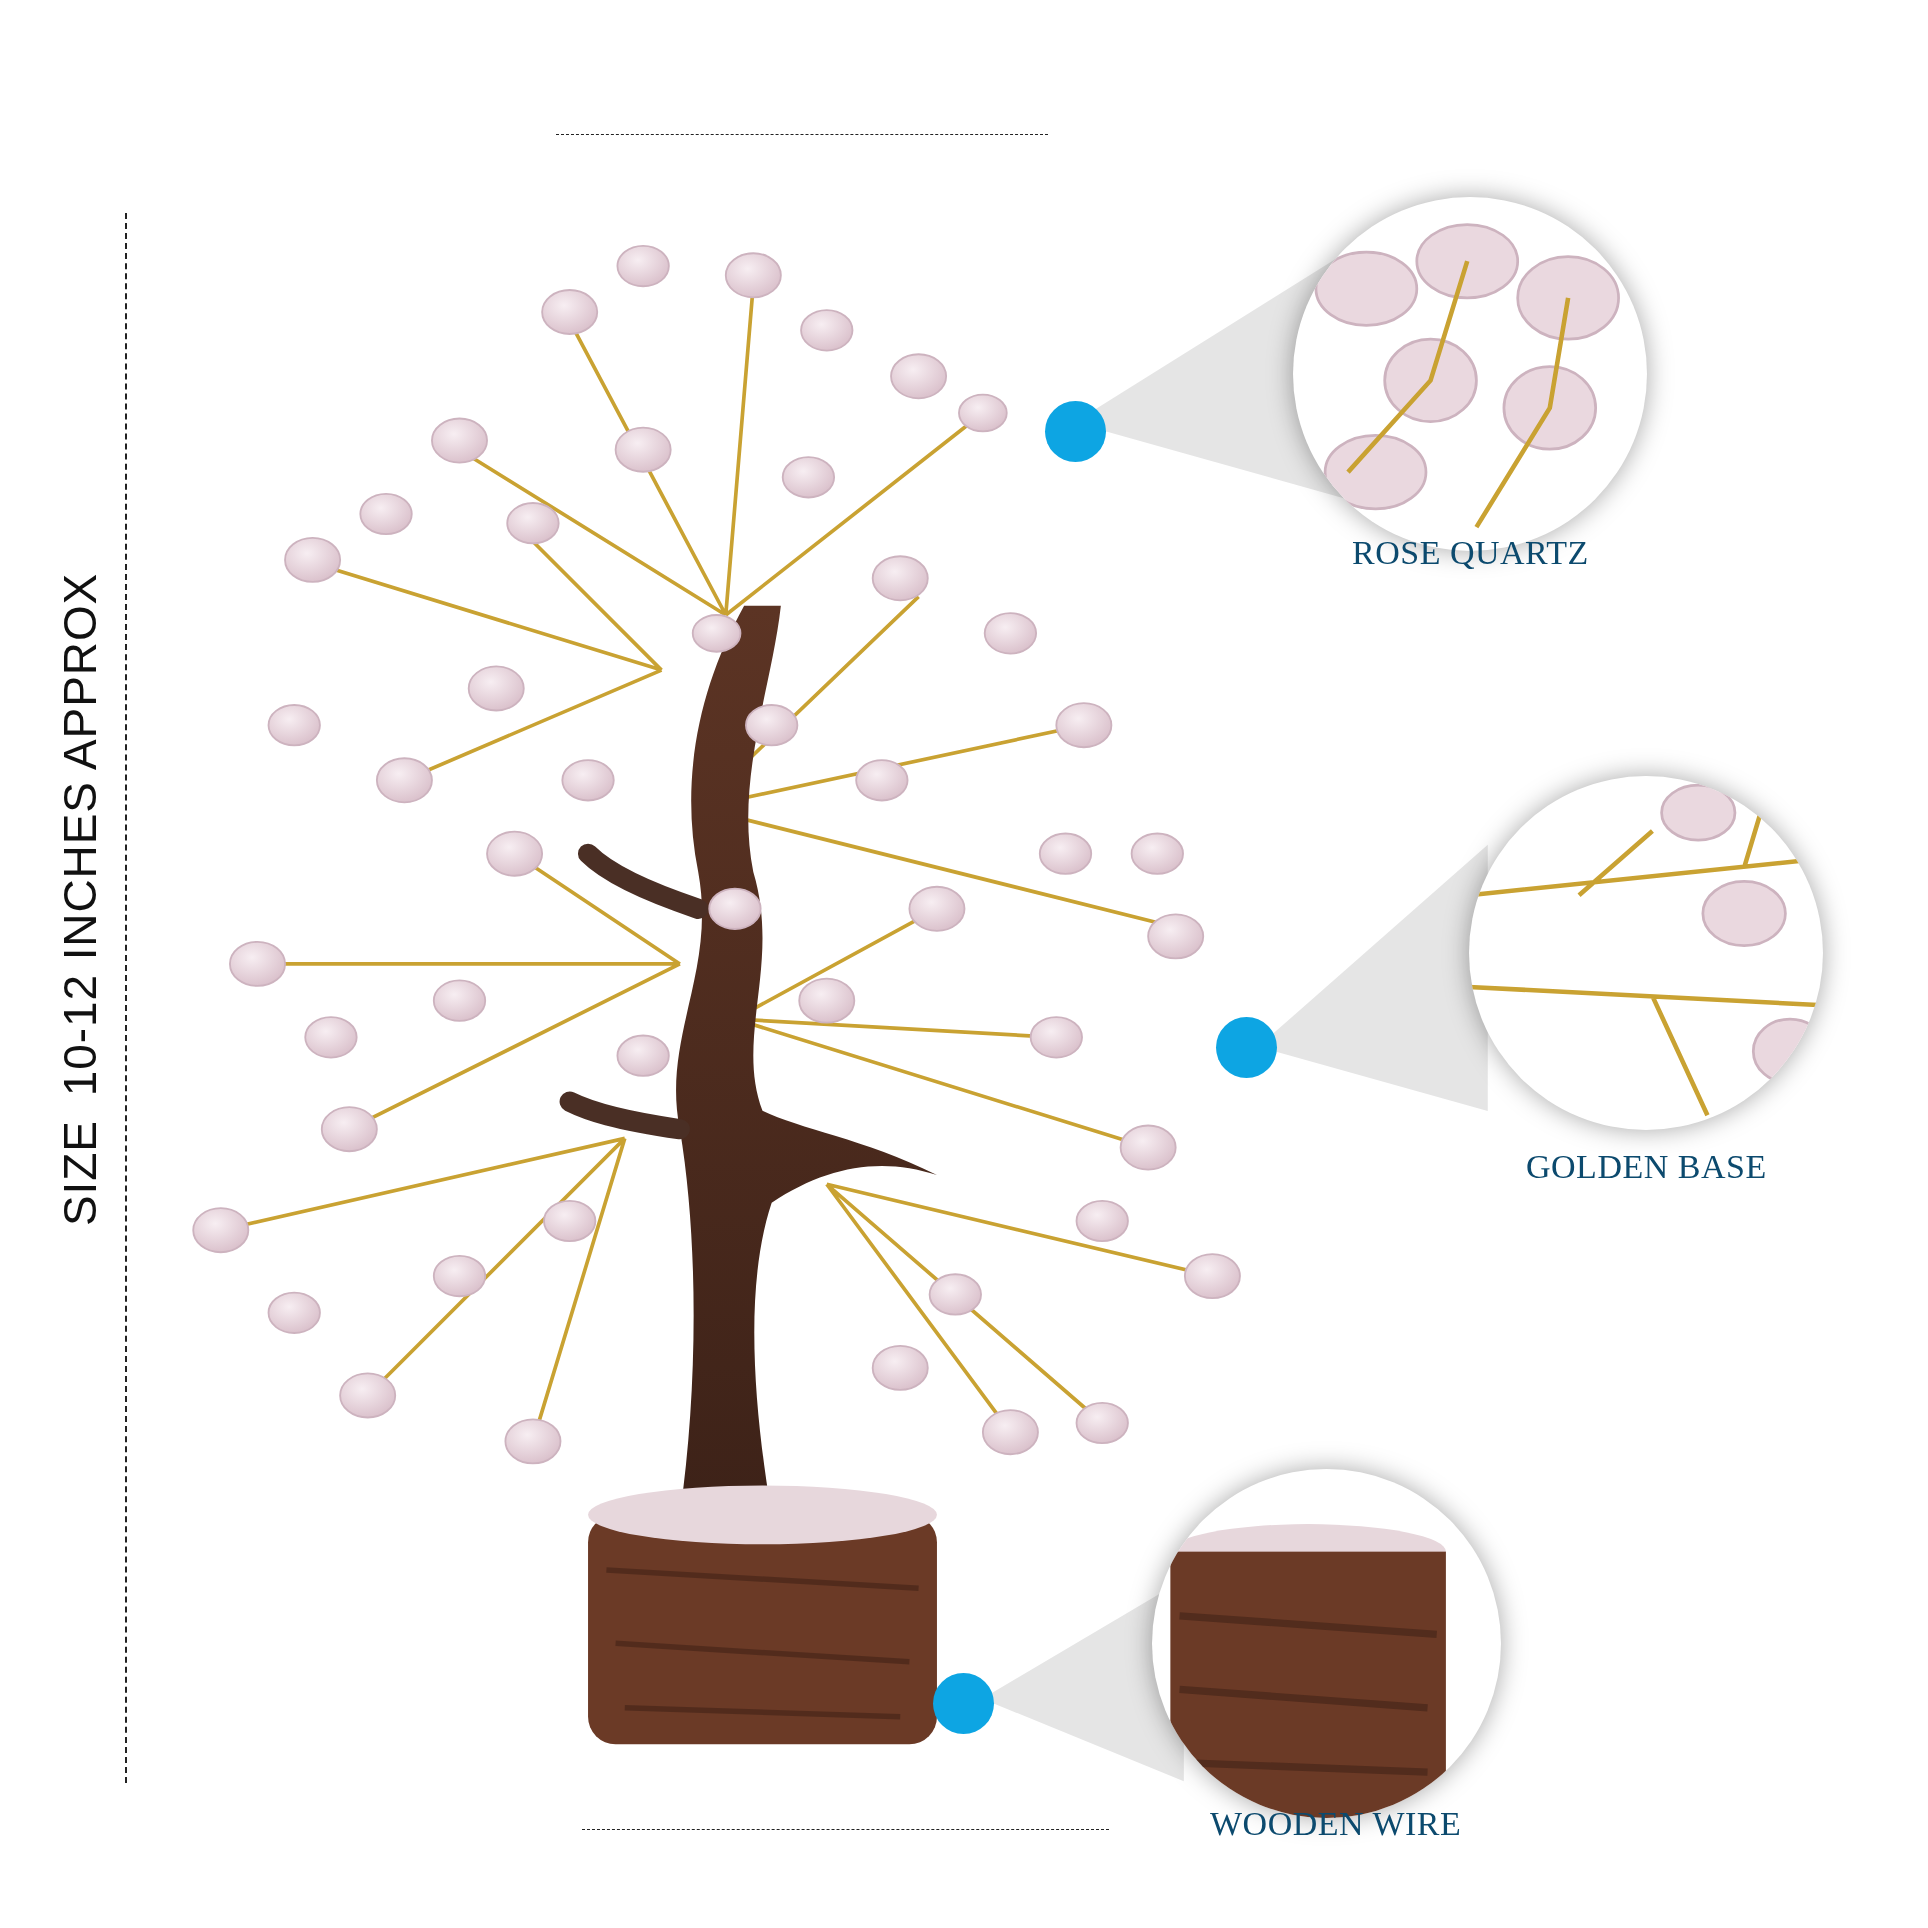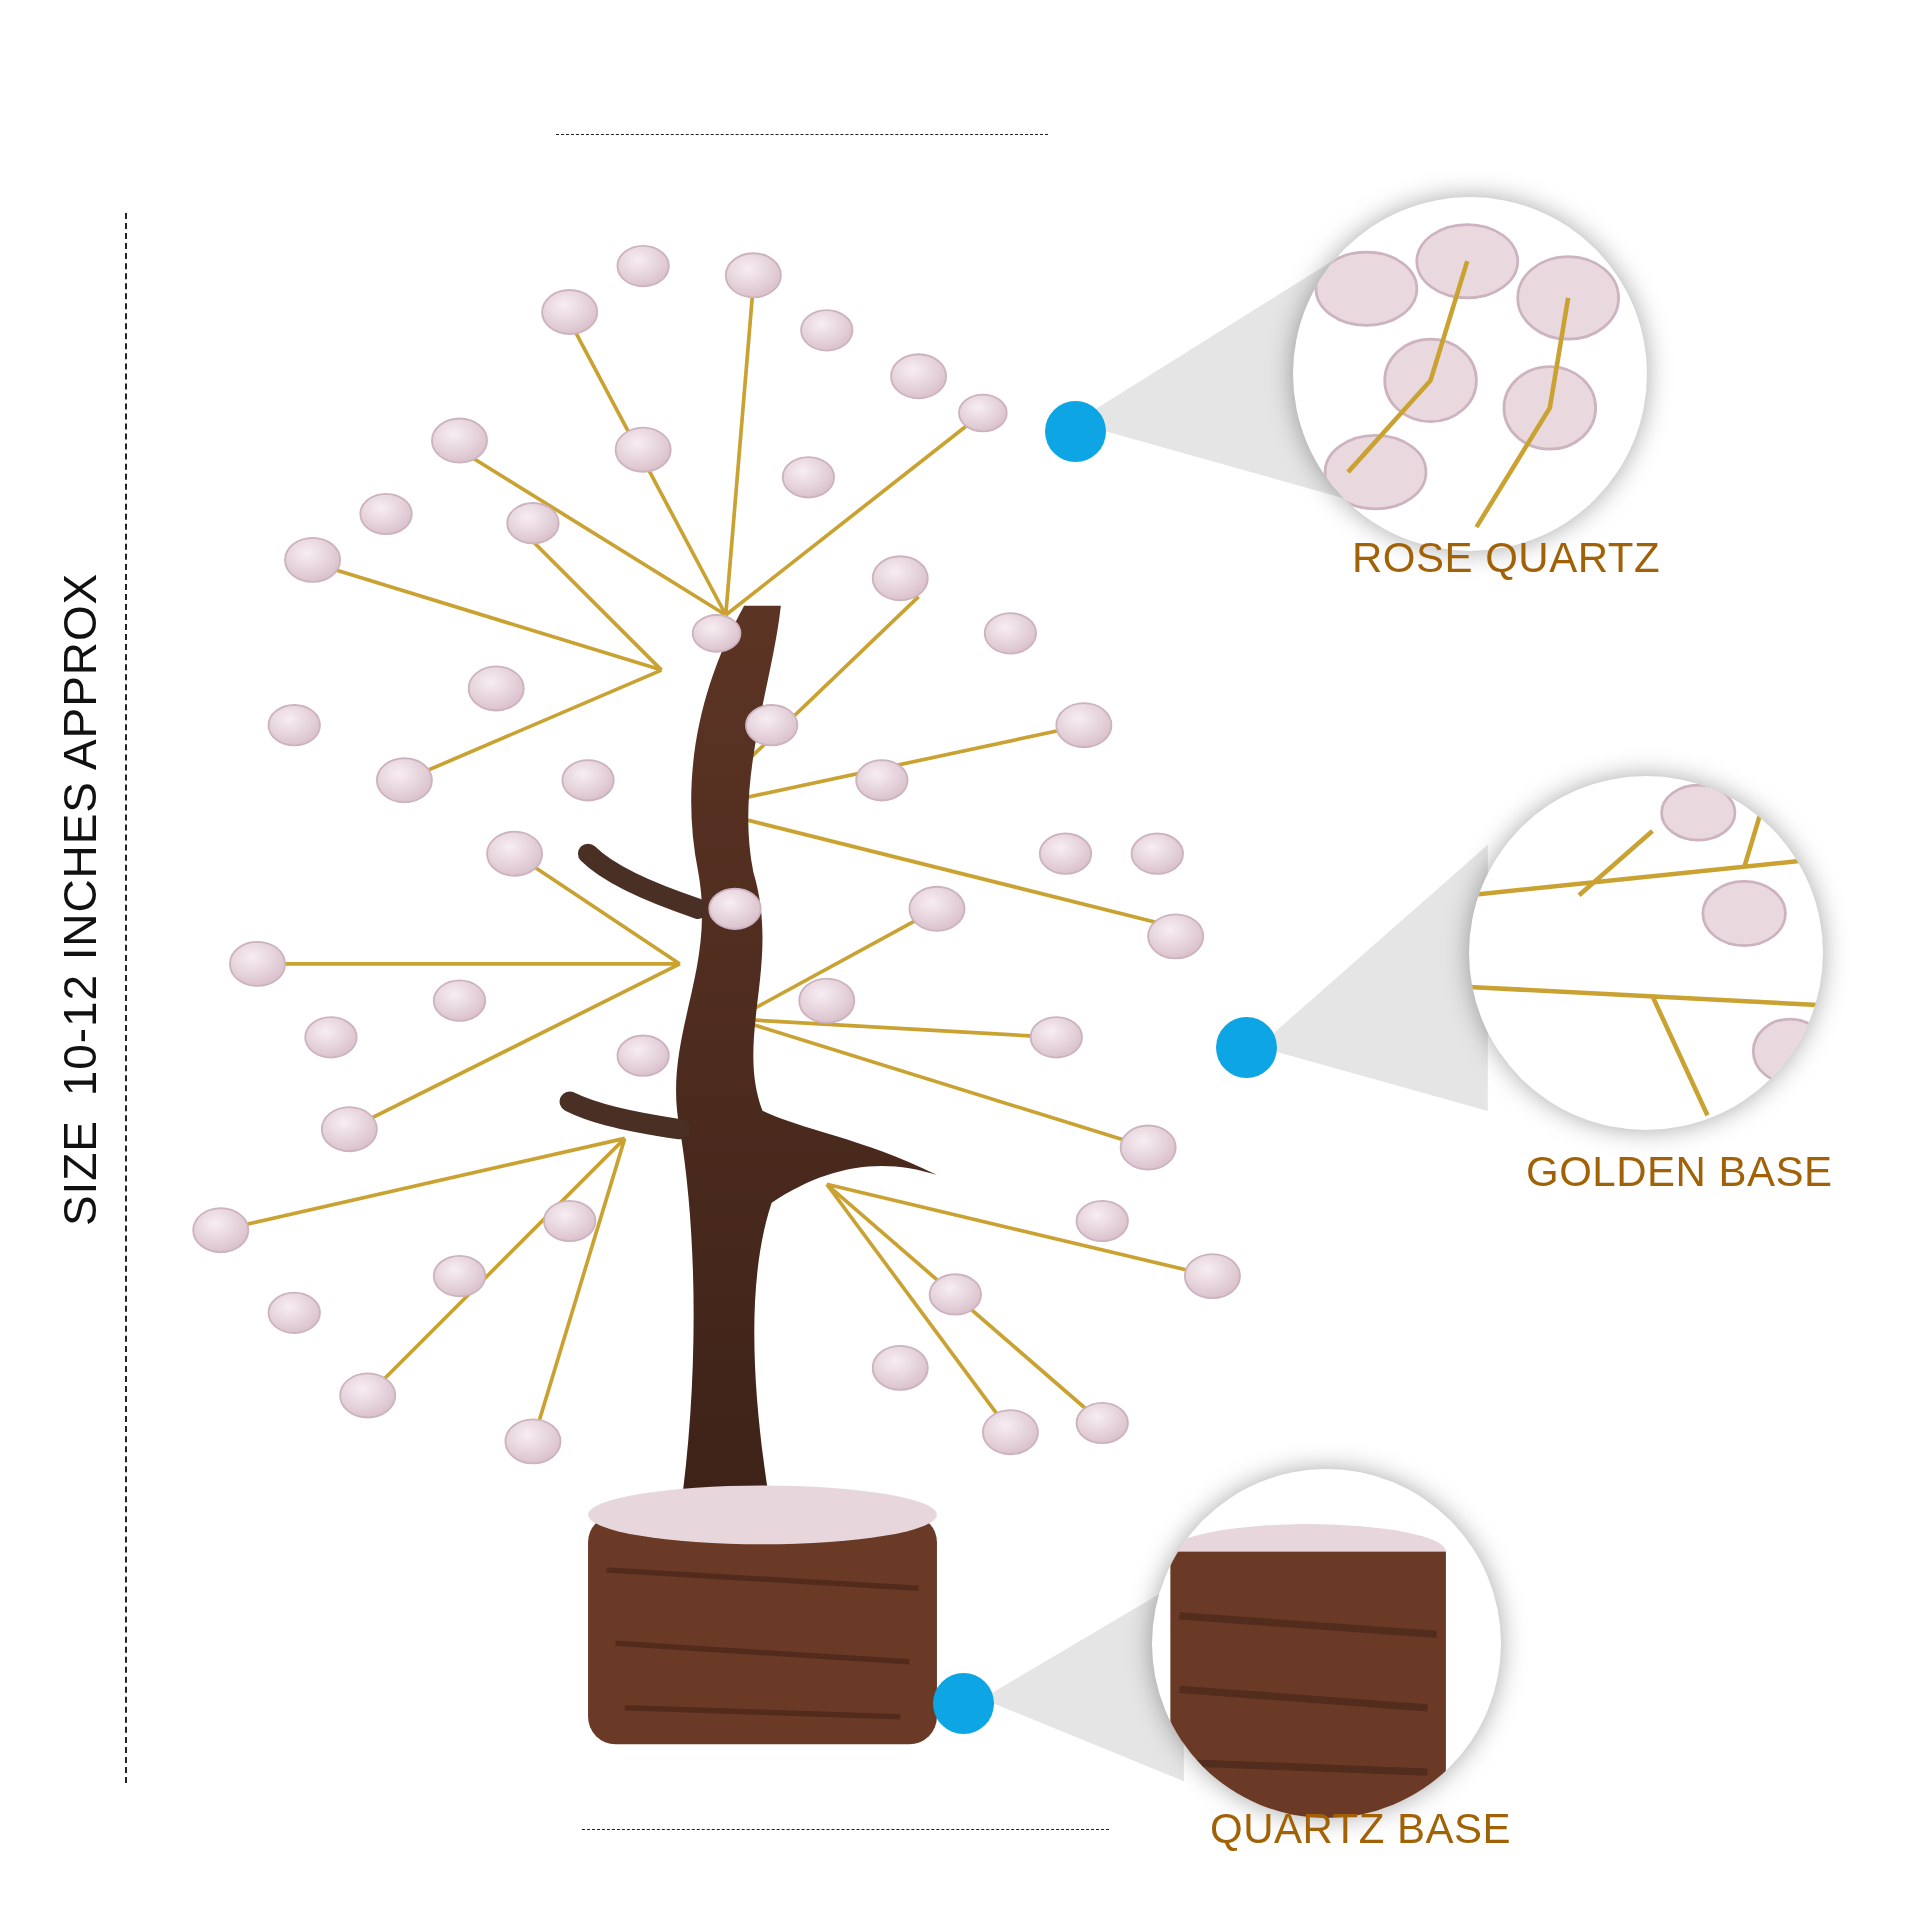--- a/index.html
+++ b/index.html
@@ -5,21 +5,21 @@
   html,body{margin:0;padding:0;background:#fff;}
   body{width:1928px;height:1928px;position:relative;overflow:hidden;font-family:"Liberation Sans","DejaVu Sans",sans-serif;}
   .dash-h{position:absolute;border-top:1.8px dashed #222;height:0;}
   .dash-v{position:absolute;border-left:2.8px dashed #222;width:0;}
   .size-label{position:absolute;left:53px;top:1226px;transform-origin:0 0;transform:rotate(-90deg);font-size:46px;letter-spacing:0.9px;color:#111;white-space:nowrap;}
   .size-label .gap{display:inline-block;width:24px;}
   .tree{position:absolute;left:184px;top:211px;width:1157px;height:1616px;}
   .cone{position:absolute;}
   .callout{position:absolute;border-radius:50%;background:#fff;box-shadow:0 0 26px rgba(0,0,0,.35);overflow:hidden;}
   .dot{position:absolute;width:61px;height:61px;border-radius:50%;background:#0da5e3;}
-  .label{position:absolute;font-size:42px;color:#a16207;letter-spacing:0.5px;white-space:nowrap;}
+  .label{position:absolute;font-size:34px;color:#0c4a6e;letter-spacing:0.5px;white-space:nowrap;font-family:Liberation Serif, serif;}
 </style>
 </head>
 <body>
 
 <div class="dash-h" style="left:556px;top:134px;width:492px;"></div>
 <div class="dash-h" style="left:582px;top:1829px;width:527px;"></div>
 <div class="dash-v" style="left:125px;top:213px;height:1570px;"></div>
 
 <div class="size-label">
   <span>SIZE</span><span class="gap"></span><span>10-12 INCHES APPROX</span>
@@ -148,14 +148,14 @@
       <path d="M30 160 L310 180 M30 240 L300 260 M40 320 L300 330" stroke="#3a1e14" stroke-width="8" opacity=".5"></path>
     </svg>
 </div>
 
 <div class="dot" style="left:1045px;top:401px;"></div>
 <div class="dot" style="left:1216px;top:1017px;"></div>
 <div class="dot" style="left:933px;top:1673px;"></div>
 
 <div class="label" style="left:1352px;top:534px;">ROSE QUARTZ</div>
 <div class="label" style="left:1526px;top:1148px;">GOLDEN BASE</div>
-<div class="label" style="left:1210px;top:1805px;">QUARTZ BASE</div>
+<div class="label" style="left:1210px;top:1805px;">WOODEN WIRE</div>
 
 
 </body></html>

